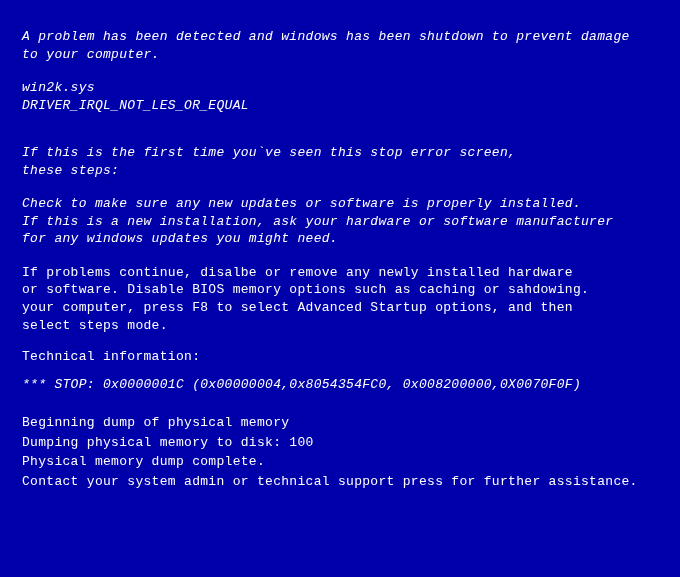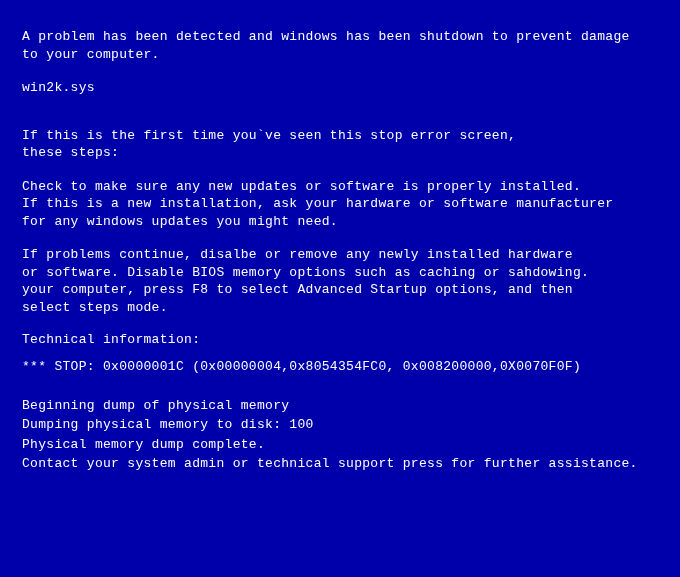--- a/index.html
+++ b/index.html
@@ -14,47 +14,50 @@
       font-size: 13px;
       line-height: 1.35;
       width: 680px;
       height: 577px;
       padding: 28px 22px 20px 22px;
       overflow: hidden;
       letter-spacing: 0.3px;
     }
     .block {
       margin-bottom: 16px;
+      font-style: italic;
     }
     .block-tight {
       margin-bottom: 11px;
     }
     .tech-header {
       margin-top: 14px;
       margin-bottom: 10px;
     }
     .stop-line {
+      font-style: italic;
     }
     .dump-block {
       margin-top: 21px;
     }
     .dump-line {
       margin-bottom: 2px;
     }
   </style>
 </head>
 <body>
 
 <div class="block">
   <div>A problem has been detected and windows has been shutdown to prevent damage</div>
   <div>to your computer.</div>
 </div>
 
 <div class="block">
   <div>win2k.sys</div>
+  <div>DRIVER_IRQL_NOT_LES_OR_EQUAL</div>
 </div>
 
 <div style="height:14px"></div>
 
 <div class="block">
   <div>If this is the first time you`ve seen this stop error screen,</div>
   <div>these steps:</div>
 </div>
 
 <div class="block">

